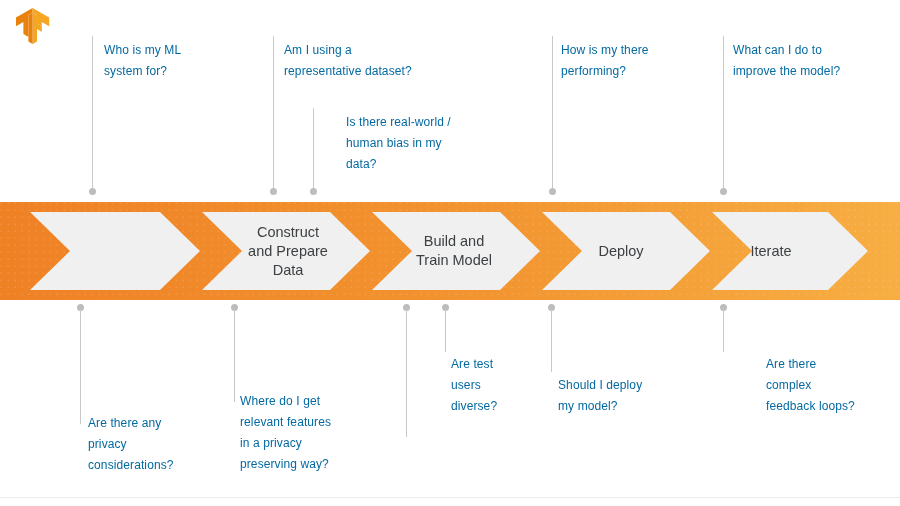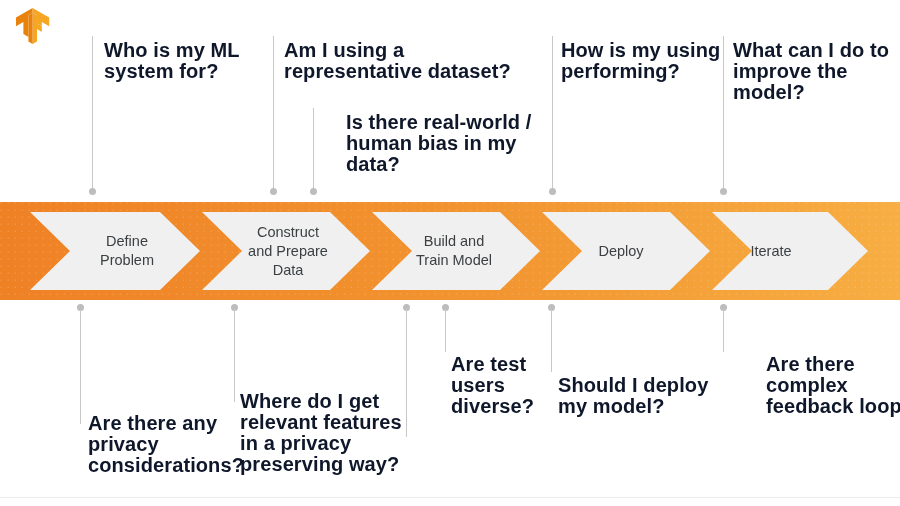--- a/index.html
+++ b/index.html
@@ -38,23 +38,23 @@
     position: absolute;
     width: 7px;
     height: 7px;
     border-radius: 50%;
     background: #bdbdbd;
   }
 
   
   .qtext {
     position: absolute;
-    color: #0f172a;
-    font-size: 20px;
-    font-weight: bold;
+    color: #0369a1;
+    font-size: 12px;
+    font-weight: normal;
     line-height: 21px;
     letter-spacing: 0.1px;
     white-space: pre-line;
   }
 
   
   #pipeline-bar {
     position: absolute;
     left: 0;
     top: 202px;
@@ -116,21 +116,21 @@
   <div class="qtext" style="left:104px; top:40px; width:160px;">Who is my ML
 system for?</div>
 
   <div class="qtext" style="left:284px; top:40px; width:230px;">Am I using a
 representative dataset?</div>
 
   <div class="qtext" style="left:322px; top:112px; width:190px;margin-left:24px;">Is there real-world /
 human bias in my
 data?</div>
 
-  <div class="qtext" style="left:561px; top:40px; width:175px;">How is my using
+  <div class="qtext" style="left:561px; top:40px; width:175px;">How is my there
 performing?</div>
 
   <div class="qtext" style="left:733px; top:40px; width:175px;">What can I do to
 improve the model?</div>
 
   <div id="pipeline-bar">
     <svg width="900" height="98" viewBox="0 0 900 98">
       <defs>
         <linearGradient id="barGrad" x1="0" y1="0" x2="1" y2="0">
           <stop offset="0%" stop-color="#ef8125"></stop>
@@ -149,22 +149,20 @@
 
       <path d="M 202,10 L 330,10 L 370,49 L 330,88 L 202,88 L 242,49 Z" fill="#f0f0f0"></path>
 
       <path d="M 372,10 L 500,10 L 540,49 L 500,88 L 372,88 L 412,49 Z" fill="#f0f0f0"></path>
 
       <path d="M 542,10 L 670,10 L 710,49 L 670,88 L 542,88 L 582,49 Z" fill="#f0f0f0"></path>
 
       <path d="M 712,10 L 828,10 L 868,49 L 828,88 L 712,88 L 752,49 Z" fill="#f0f0f0"></path>
     </svg>
 
-    <div class="stage-label" style="left:72px; top:30px; width:110px;">Define
-Problem</div>
 
     <div class="stage-label" style="left:232px; top:21px; width:112px;">Construct
 and Prepare
 Data</div>
 
     <div class="stage-label" style="left:396px; top:30px; width:116px;">Build and
 Train Model</div>
 
     <div class="stage-label" style="left:558px; top:40px; width:126px;">Deploy</div>
 

